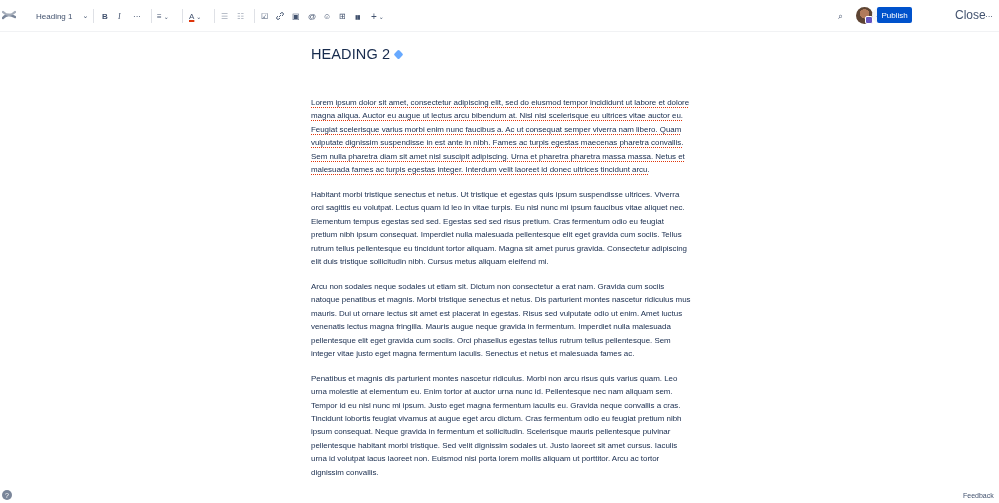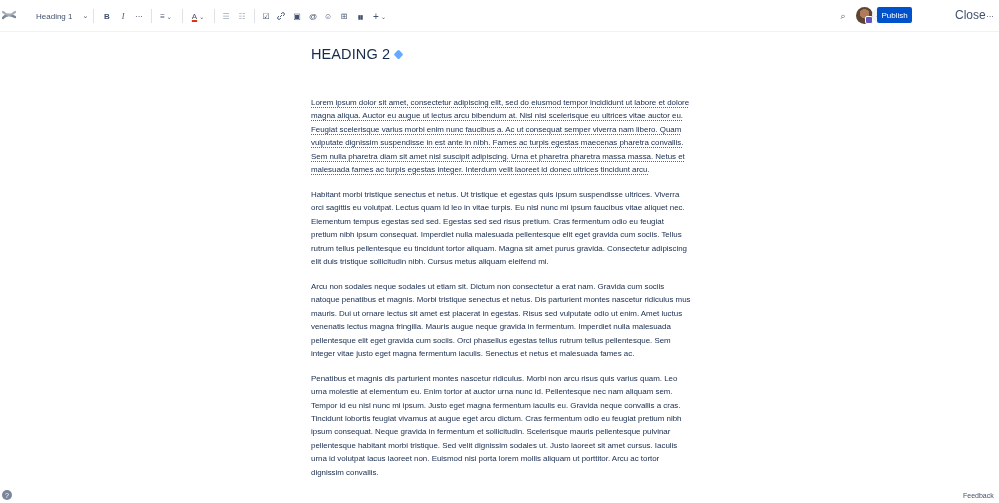--- a/index.html
+++ b/index.html
@@ -5,21 +5,21 @@
   * { box-sizing: border-box; margin: 0; padding: 0; }
   html, body { width: 999px; height: 503px; overflow: hidden; background: #ffffff; }
   body { font-family: "Liberation Sans", sans-serif; color: #172b4d; position: relative; }
 
   .toolbar {
     position: absolute; left: 0; top: 0; width: 999px; height: 32px;
     display: flex; align-items: center; background: #fff;
     border-bottom: 1px solid #f1f2f4;
   }
   .logo { position: absolute; left: 2px; top: 8px; width: 14px; height: 14px; }
-  .tb-item { position: absolute; top: 8px; height: 16px; display: flex; align-items: center; justify-content: center; color: #42526e; font-size: 8px; cursor: pointer; }
+  .tb-item { position: absolute; top: 8px; height: 16px; display: flex; align-items: center; color: #42526e; font-size: 8px; cursor: pointer; }
   .tb-sep { position: absolute; top: 9px; width: 1px; height: 14px; background: #dfe1e6; }
   .style-select { left: 36px; font-size: 8px; color: #42526e; }
   .style-select .chev { margin-left: 10px; font-size: 7px; }
   .search-btn { left: 838px; }
   .avatar {
     position: absolute; left: 856px; top: 7px; width: 17px; height: 17px; border-radius: 50%;
     background: radial-gradient(circle at 50% 40%, #b07a5b 0 35%, #5d4433 36% 100%);
   }
   .avatar-badge {
     position: absolute; left: 865px; top: 16px; width: 8px; height: 8px; border-radius: 2px;

